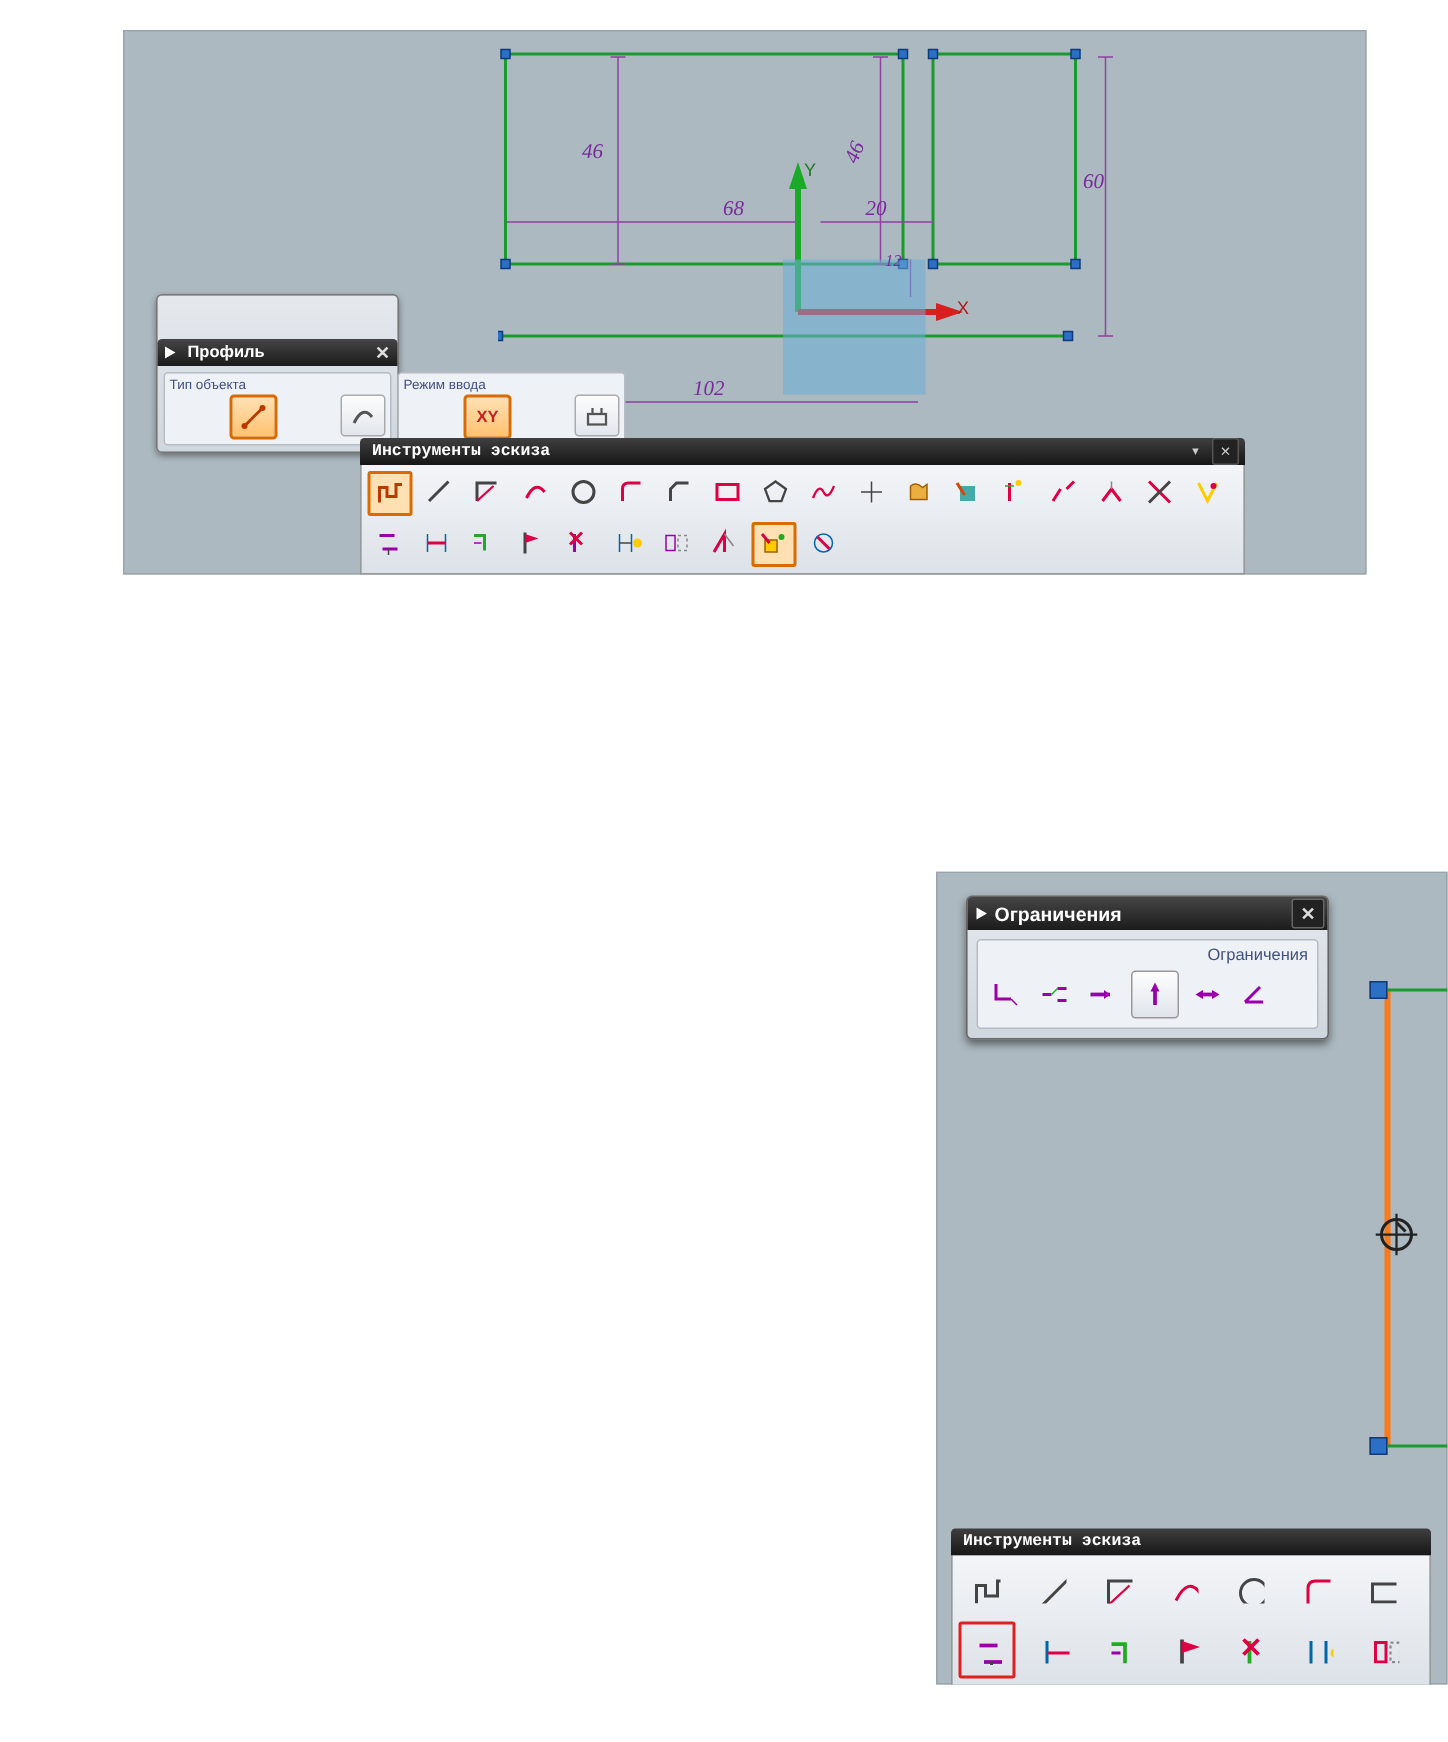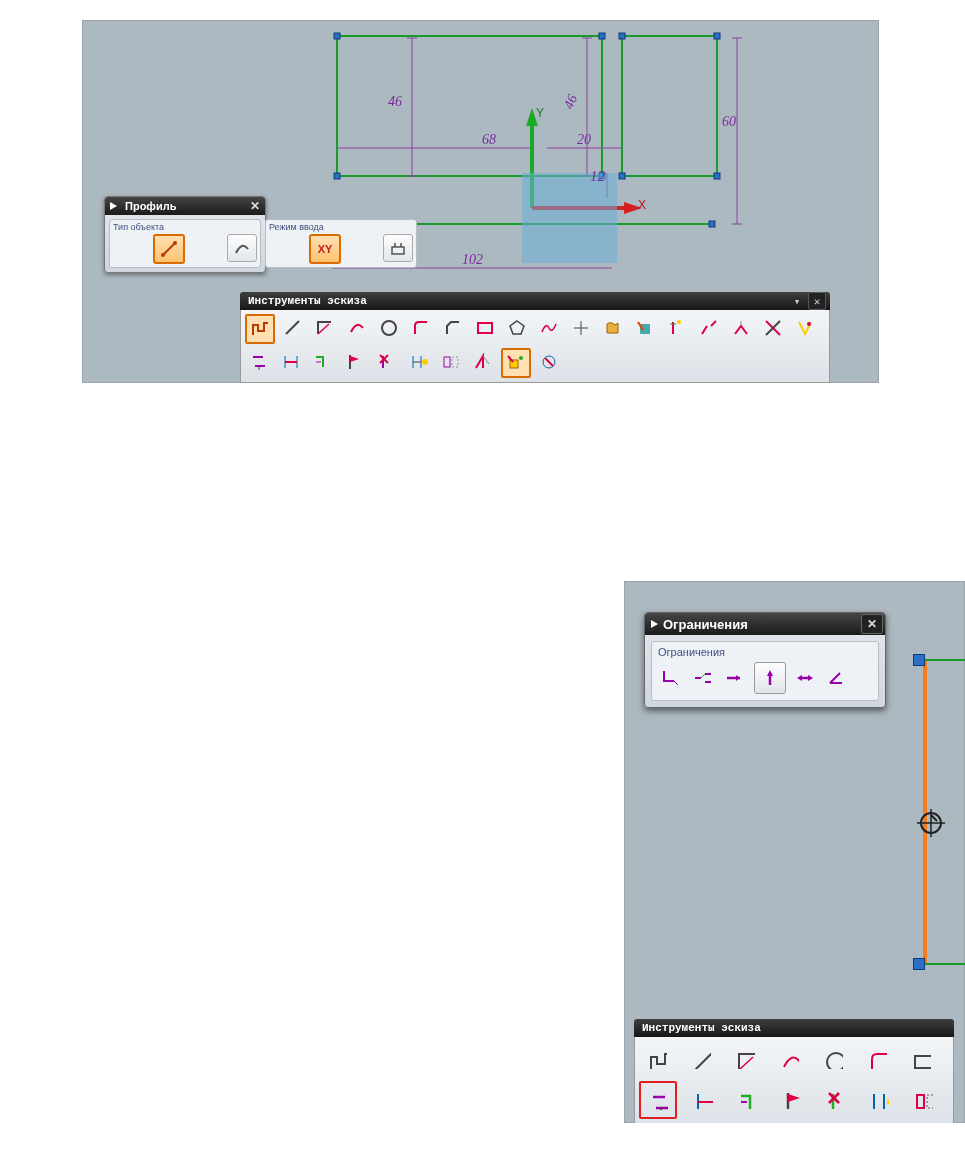--- a/index.html
+++ b/index.html
@@ -15,20 +15,21 @@
 
 
 .top-panel {
   position: absolute;
   left: 82px;
   top: 20px;
   width: 797px;
   height: 363px;
   background: #acb9c0;
   box-shadow: inset 0 0 0 1px #9aa5ab;
+  padding-left: 32px;
 }
 
 
 .profile-toolbar {
   position: absolute;
   left: 22px;
   top: 176px;
   width: 160px;
   background: linear-gradient(#e5e9ee,#d0d6dd);
   border: 1px solid #777;
@@ -38,20 +39,21 @@
 .tb-title {
   display: flex;
   align-items: center;
   background: linear-gradient(#454545,#1b1b1b);
   color: #fff;
   font-size: 11px;
   font-weight: bold;
   height: 18px;
   border-radius: 3px 3px 0 0;
   padding: 0 2px;
+  margin-top: 29px;
 }
 .tb-title .arrow-ic {
   width: 14px;
   height: 14px;
   margin-right: 4px;
   display: inline-flex;
   align-items: center;
   justify-content: center;
 }
 .tb-title .close-ic {
@@ -213,26 +215,27 @@
   width: 341px;
   height: 542px;
   background: #acb9c0;
   box-shadow: inset 0 0 0 1px #9aa5ab;
 }
 
 
 .constraints-toolbar {
   position: absolute;
   left: 20px;
-  top: 31px;
+  top: 16px;
   width: 240px;
   background: linear-gradient(#e5e9ee,#d0d6dd);
   border: 1px solid #666;
   border-radius: 4px;
   box-shadow: 0 3px 6px rgba(0,0,0,.5);
+  text-align: right;
 }
 .cons-title {
   display: flex;
   align-items: center;
   background: linear-gradient(#454545,#1b1b1b);
   color: #fff;
   font-size: 13px;
   font-weight: bold;
   height: 22px;
   padding: 0 2px;
@@ -360,21 +363,21 @@
         <line x1="200" y1="180" x2="300" y2="180" stroke="#d81f1f" stroke-width="4"></line>
         <polygon points="310,180 292,174 292,186" fill="#d81f1f"></polygon>
       </g>
     </svg>
     <div class="blue-square"></div>
 
     <span class="dim-text" style="left:56px;top:66px">46</span>
     <span class="dim-text" style="left:232px;top:66px;transform:rotate(-68deg)">46</span>
     <span class="dim-text" style="left:150px;top:104px">68</span>
     <span class="dim-text" style="left:245px;top:104px">20</span>
-    <span class="dim-text" style="left:258px;top:140px;font-size:15px">12</span>
+    <span class="dim-text" style="left:258px;top:140px;font-size:11px">12</span>
     <span class="dim-text" style="left:390px;top:86px">60</span>
     <span class="dim-text" style="left:130px;top:224px">102</span>
 
     <span class="axis-label" style="left:204px;top:78px;color:#1a7a24">Y</span>
     <span class="axis-label" style="left:306px;top:170px;color:#b01818">X</span>
   </div>
 
   <div class="profile-toolbar">
     <div class="tb-title">
       <span class="arrow-ic">

